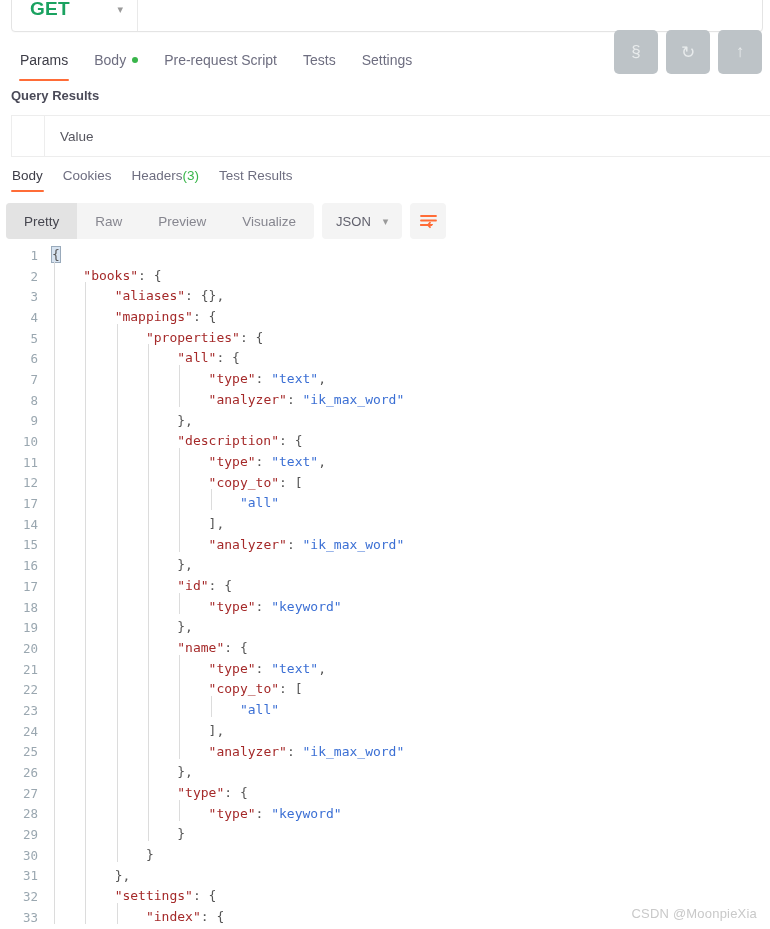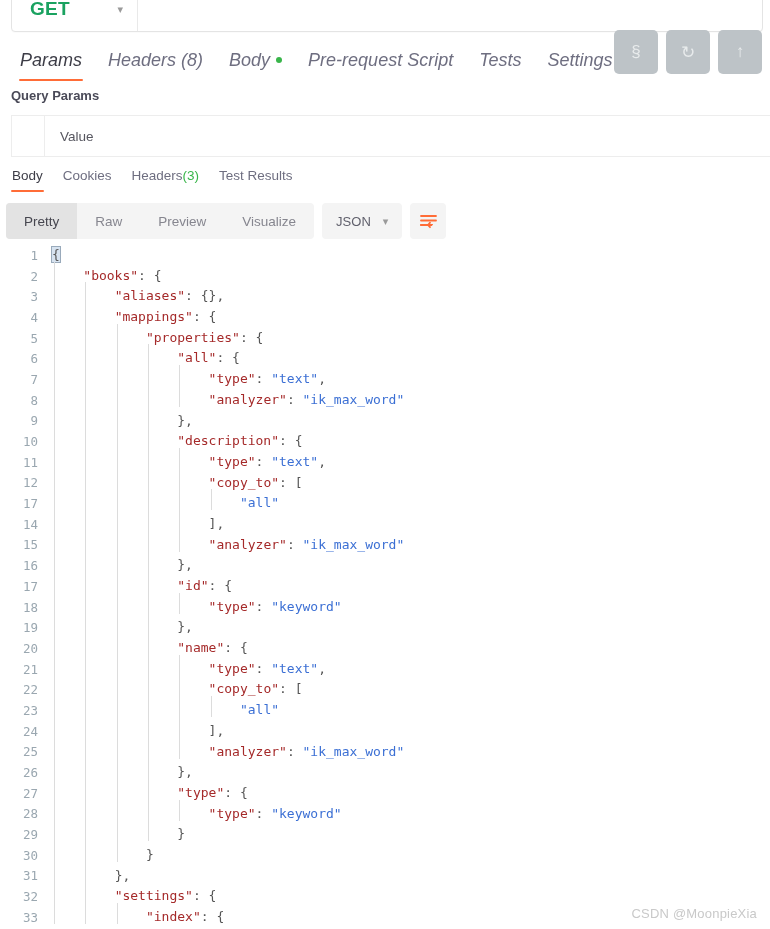--- a/index.html
+++ b/index.html
@@ -36,21 +36,21 @@
 
   
   .req-tabs {
     position: absolute; left: 0; top: 45px;
     width: 770px; height: 32px;
     display: flex; align-items: flex-start; padding-left: 7px;
   }
   .rtab {
     position: relative; padding: 0 13px; height: 30px;
     display: flex; align-items: center; gap: 6px;
-    font-size: 18px; color: #6e6e80; white-space: nowrap; cursor: pointer; font-style: italic;
+    font-size: 14px; color: #6e6e80; white-space: nowrap; cursor: pointer;
   }
   .rtab.active { color: #3d3d47; }
   .rtab.active::after {
     content: ""; position: absolute; left: 12px; right: 12px; bottom: -6px;
     height: 2.5px; background: #ff6c37; border-radius: 2px;
   }
   .dot-green { width: 6px; height: 6px; border-radius: 50%; background: #39b54a; display: inline-block; }
 
   
   .actions { position: absolute; right: 8px; top: 30px; display: flex; gap: 8px; z-index: 5; }
@@ -164,38 +164,35 @@
     <button class="abtn">
         <span>↑</span>
       </button>
   </div>
 
   <div class="req-tabs" id="reqTabs">
       <div class="rtab active">
         <span>Params</span>
       </div>
       <div class="rtab">
-        <span>Headers (8)</span>
-      </div>
-      <div class="rtab">
         <span>Body</span>
         <span class="dot-green"></span>
       </div>
       <div class="rtab">
         <span>Pre-request Script</span>
       </div>
       <div class="rtab">
         <span>Tests</span>
       </div>
       <div class="rtab">
         <span>Settings</span>
       </div>
     </div>
 
-  <div class="qp-title">Query Params</div>
+  <div class="qp-title">Query Results</div>
   <div class="qp-table">
     <div class="qp-check"></div>
     <div class="qp-val">Value</div>
   </div>
 
   <div class="res-tabs" id="resTabs">
       <div class="restab active">
         <span>Body</span>
       </div>
       <div class="restab">

